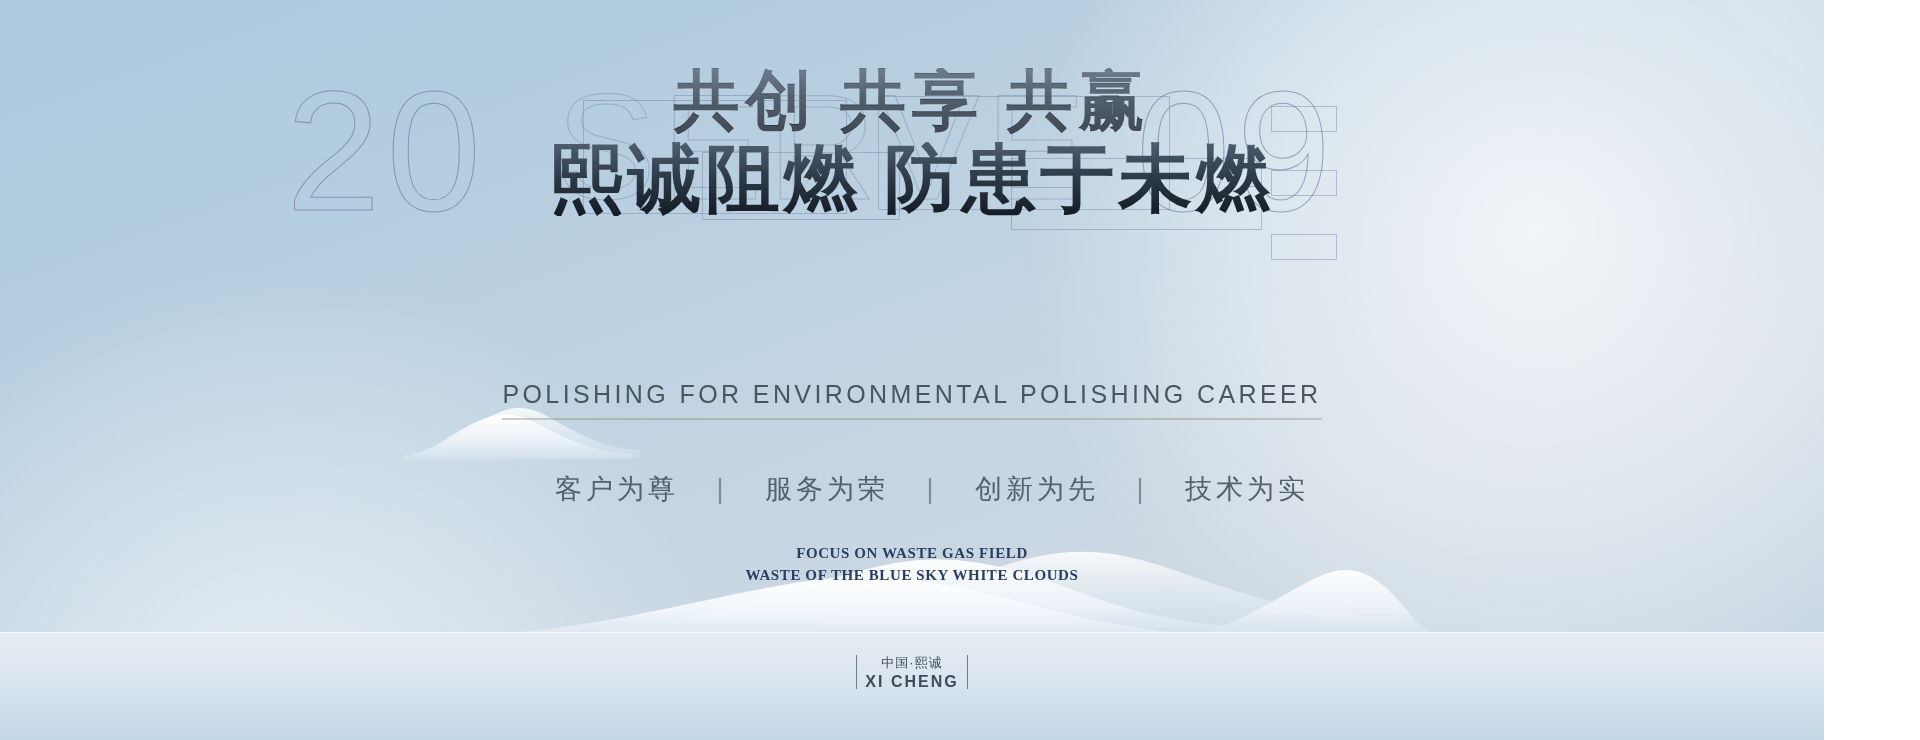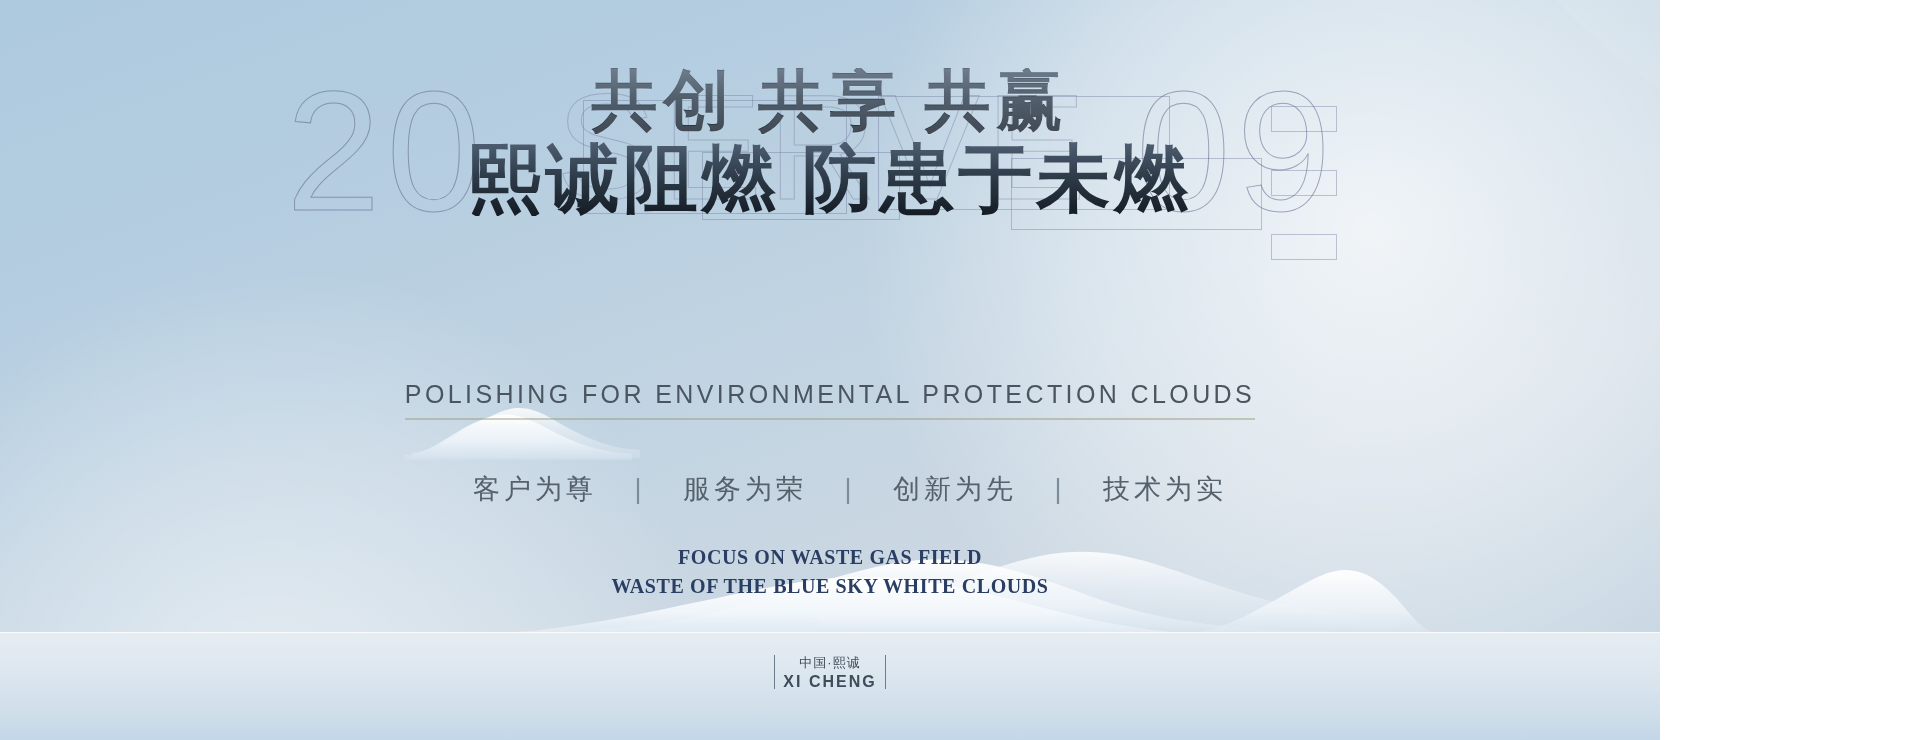--- a/index.html
+++ b/index.html
@@ -1,21 +1,21 @@
 <!DOCTYPE html>
 <html><head>
 <meta charset="utf-8">
 <style>
   html,body{margin:0;padding:0;}
   body{
     width:1920px;height:740px;overflow:hidden;
     font-family:"Liberation Sans","DejaVu Sans",sans-serif;
   }
   .stage{
-    position:relative;width:1660px;height:740px;overflow:hidden;
+    position:relative;width:1824px;height:740px;overflow:hidden;
     background:
       linear-gradient(160deg,#aecadf 0%,#b4cde0 22%,#c2d4e2 48%,#ccd8e2 70%,#c6d6e3 100%);
   }
   
   .bloom{
     position:absolute;right:-260px;top:-320px;width:1100px;height:1100px;
     border-radius:50%;
     background:radial-gradient(circle at 50% 50%, rgba(255,255,255,.75) 0%, rgba(255,255,255,.38) 38%, rgba(255,255,255,0) 66%);
     pointer-events:none;
   }
@@ -90,21 +90,21 @@
   .values{
     position:absolute;left:0;right:0;top:471px;text-align:center;
     font-size:27px;letter-spacing:4px;color:#55616d;padding-left:40px;
   }
   .values span.v{display:inline-block;}
   .values span.sep{display:inline-block;margin:0 26px;color:#7e8b98;font-weight:300;}
   .tagline{
     position:absolute;left:0;right:0;top:543px;text-align:center;
     font-family:"Liberation Serif","DejaVu Serif",serif;
     color:#2a3e63;font-weight:700;line-height:1.45;
-    font-size:20px;letter-spacing:.6px;
+    font-size:15px;letter-spacing:.6px;
   }
   .logo{
     position:absolute;left:0;right:0;top:655px;text-align:center;
     display:flex;align-items:flex-start;justify-content:center;gap:8px;
   }
   .logo .bar{width:1px;height:34px;background:#6e7d8d;}
   .logo .txt{line-height:1.28;color:#3f4c5a;}
   .logo .cn{font-size:13px;letter-spacing:1px;}
   .logo .en{font-size:16px;letter-spacing:2px;font-weight:bold;}
 </style>
@@ -168,21 +168,21 @@
   </svg>
 
   <div class="ground"></div>
 
   <div class="headline">
     <span class="l1">共创 共享 共赢</span>
     <span class="l2">熙诚阻燃 防患于未燃</span>
   </div>
 
   <div class="subtitle">
-    <span class="inner">POLISHING FOR ENVIRONMENTAL PROTECTION CLOUDS</span>
+    <span class="inner">POLISHING FOR ENVIRONMENTAL POLISHING CAREER</span>
   </div>
 
   <div class="values">
     <span class="v">客户为尊</span>
     <span class="sep">|</span>
     <span class="v">服务为荣</span>
     <span class="sep">|</span>
     <span class="v">创新为先</span>
     <span class="sep">|</span>
     <span class="v">技术为实</span>

